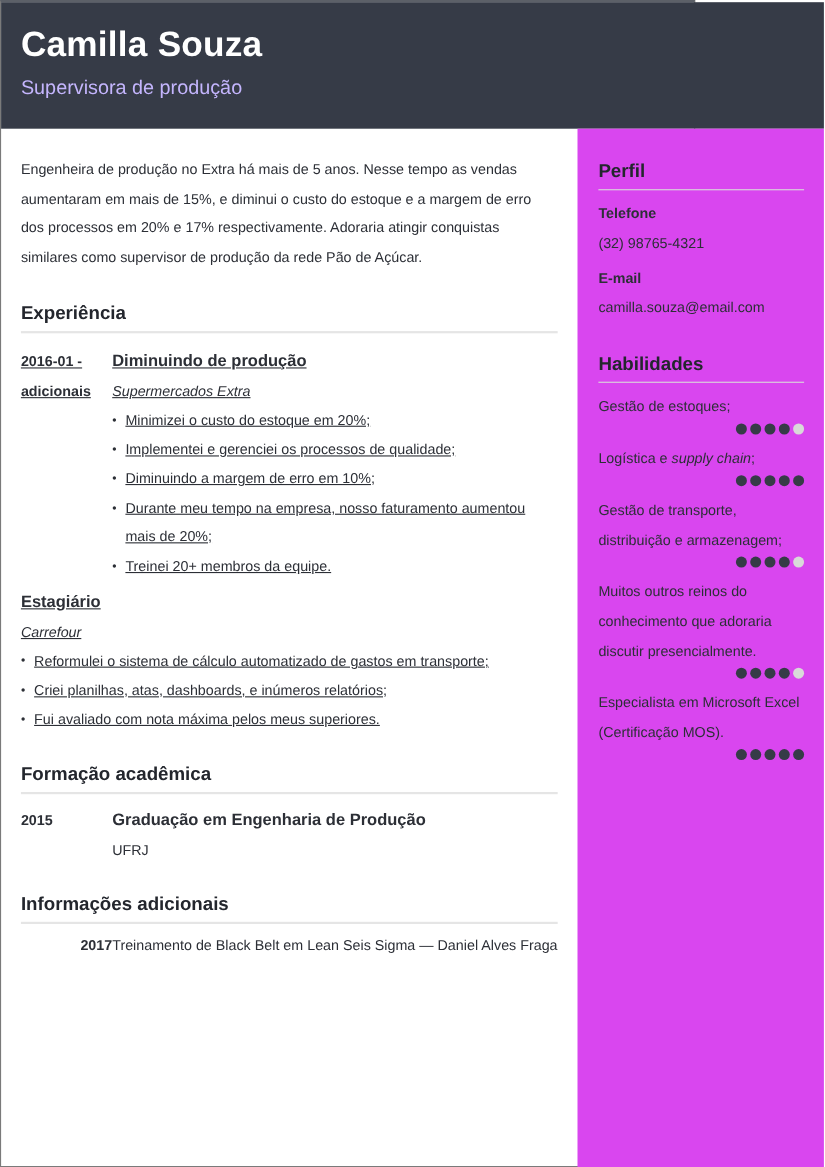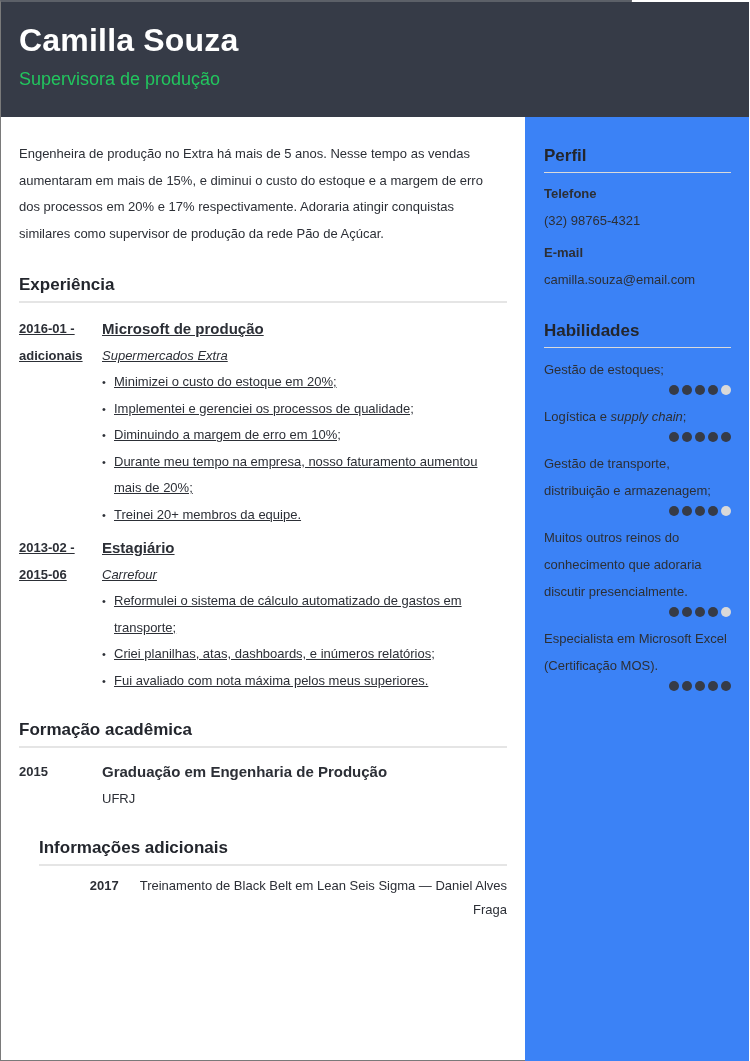--- a/index.html
+++ b/index.html
@@ -19,28 +19,28 @@
     .header {
       position: absolute; left: 0; top: 0; width: 748px; height: 115px;
       background: #363b47;
       color: #ffffff;
       padding: 18px 0 0 18px;
     }
     .header .name {
       font-size: 32px; font-weight: bold; line-height: 40px; letter-spacing: 0.2px;
     }
     .header .title {
-      font-size: 18px; line-height: 22px; margin-top: 8px; color: #22c55e;
+      font-size: 18px; line-height: 22px; margin-top: 8px; color: #c4b5fd;
     }
     .main {
       position: absolute; left: 18px; top: 115px; width: 488px;
     }
     .sidebar {
       position: absolute; left: 524px; top: 115px; width: 224px; height: 944px;
-      background: #3b82f6;
+      background: #d946ef;
       padding: 0 18px 0 19px;
     }
     .summary {
       font-size: 13px; line-height: 26.5px; color: #2c2f36; margin-top: 24px;
     }
     .section-title {
       font-size: 17px; font-weight: bold; color: #23262d;
       padding-bottom: 6px; border-bottom: 2px solid #e5e5e5;
     }
     .exp-section { margin-top: 28px; }
@@ -60,21 +60,21 @@
       font-size: 13px; line-height: 26.5px; padding-left: 12px; position: relative; color: #2c2f36;
     }
     .entry li::before {
       content: "\2022"; position: absolute; left: 0; top: 0; font-size: 11px;
     }
     .edu-section { margin-top: 26px; }
     .edu-entry { display: flex; margin-top: 10px; }
     .edu-entry .date { width: 83px; font-size: 13px; font-weight: bold; line-height: 27px; }
     .edu-entry .degree { font-size: 15px; font-weight: bold; line-height: 27px; }
     .edu-entry .school { font-size: 13px; line-height: 27px; }
-    .add-section { margin-top: 26px; margin-left: 20px; }
+    .add-section { margin-top: 26px; }
     .add-entry { display: flex; margin-top: 8px; text-align: right; }
     .add-entry .date { width: 83px; font-size: 13px; font-weight: bold; line-height: 24px; }
     .add-entry .text { font-size: 13px; line-height: 24px; }
 
     .side-title {
       font-size: 17px; font-weight: bold; color: #23262d;
       padding-bottom: 6px; border-bottom: 1px solid #dadada;
     }
     .profile { margin-top: 29px; }
     .field-label { font-size: 13px; font-weight: bold; margin-top: 12px; line-height: 17px; }
@@ -101,37 +101,33 @@
 
     <div class="exp-section">
       <div class="section-title">Experiência</div>
 
       <div class="entry">
         <div class="date">
           <div>2016-01 -</div>
           <div>adicionais</div>
         </div>
         <div class="body">
-          <div class="role">Microsoft de produção</div>
+          <div class="role">Diminuindo de produção</div>
           <div class="company">Supermercados Extra</div>
           <ul>
             <li>Minimizei o custo do estoque em 20%;</li>
             <li>Implementei e gerenciei os processos de qualidade;</li>
             <li>Diminuindo a margem de erro em 10%;</li>
             <li>Durante meu tempo na empresa, nosso faturamento aumentou mais de 20%;</li>
             <li>Treinei 20+ membros da equipe.</li>
           </ul>
         </div>
       </div>
 
       <div class="entry" style="margin-top:6px;">
-        <div class="date">
-          <div>2013-02 -</div>
-          <div>2015-06</div>
-        </div>
         <div class="body">
           <div class="role">Estagiário</div>
           <div class="company">Carrefour</div>
           <ul>
             <li>Reformulei o sistema de cálculo automatizado de gastos em transporte;</li>
             <li>Criei planilhas, atas, dashboards, e inúmeros relatórios;</li>
             <li>Fui avaliado com nota máxima pelos meus superiores.</li>
           </ul>
         </div>
       </div>

